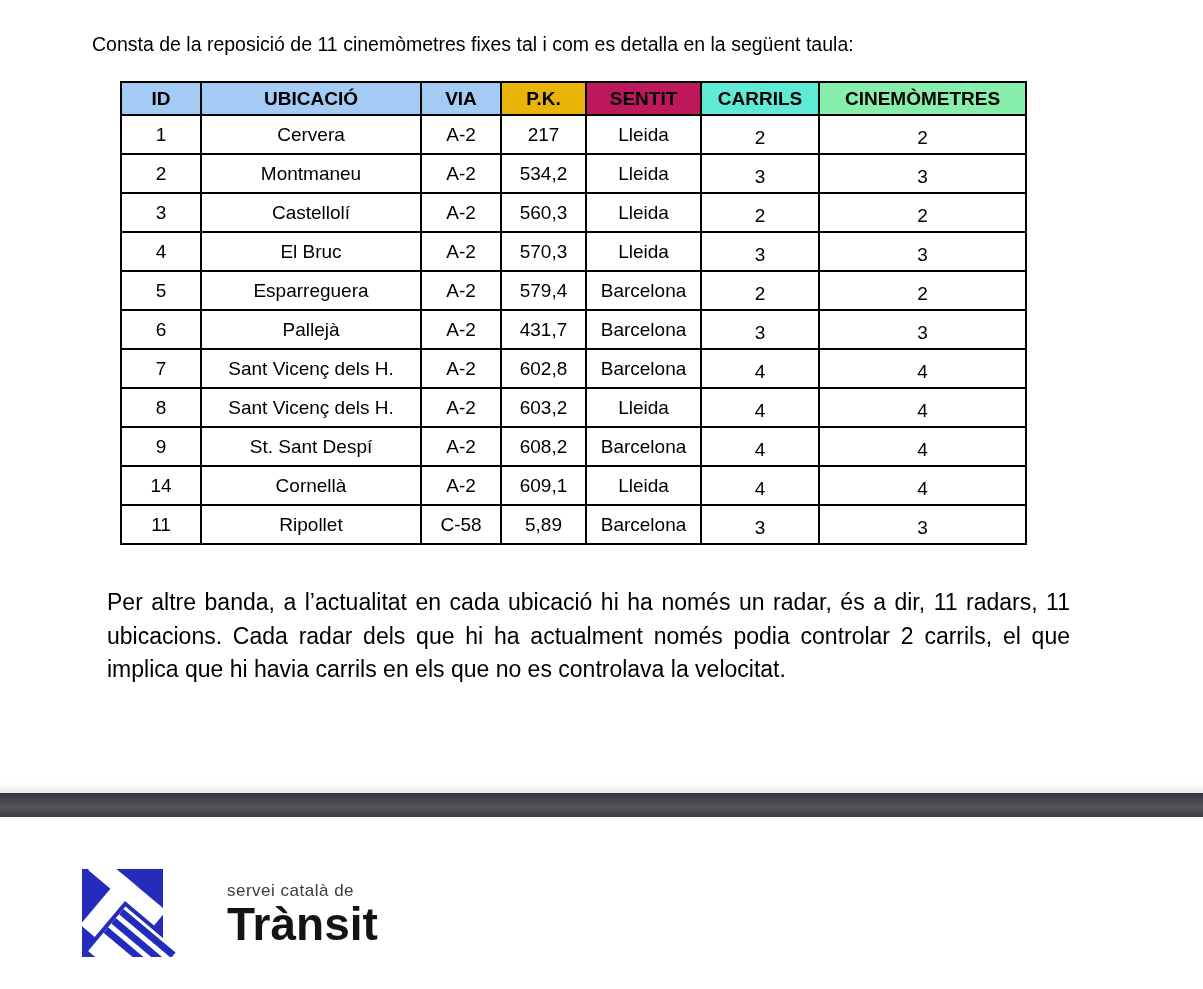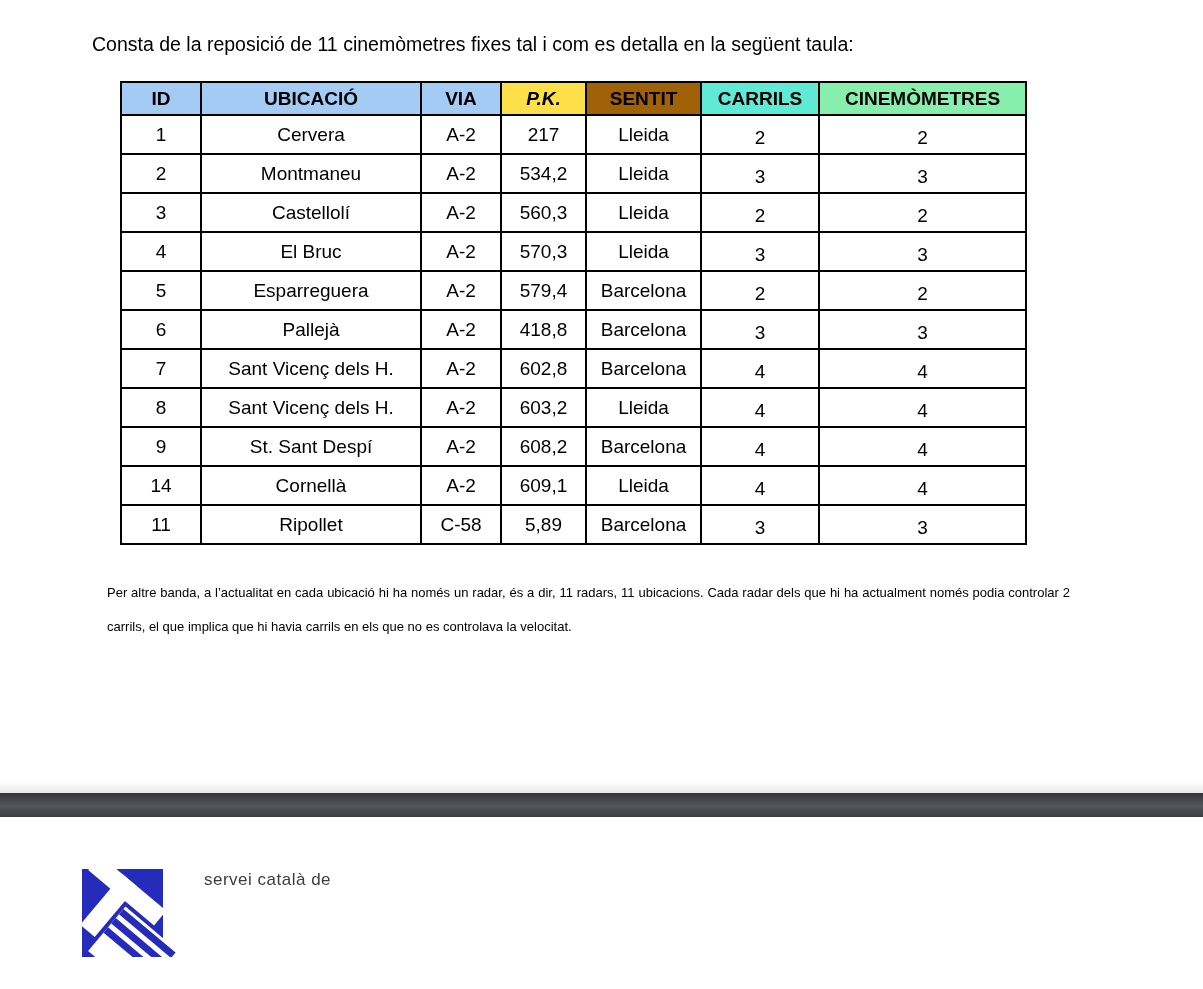--- a/index.html
+++ b/index.html
@@ -19,32 +19,32 @@
   }
   .datatable th,.datatable td{
     border:2px solid #000;text-align:center;vertical-align:middle;
     overflow:hidden;white-space:nowrap;
   }
   .datatable th{height:29px;font-weight:bold;}
   .datatable td{height:35px;}
   .datatable td.low{padding-top:7px;height:28px;}
   .bodytext{
     position:absolute;left:107px;top:563px;width:963px;
-    font-size:13px;line-height:33.5px;text-align:justify;
+    font-size:23px;line-height:33.5px;text-align:justify;
   }
   .page-shadow{
     position:absolute;left:0;top:782px;width:1203px;height:11px;
     background:linear-gradient(#ffffff,#e9e9ea);
   }
   .page-break-bar{
     position:absolute;left:0;top:793px;width:1203px;height:24px;
     background:linear-gradient(#33353b,#54565c 55%,#3b3d43);
   }
   .logo{
-    position:absolute;left:82px;top:869px;display:flex;align-items:flex-start;
+    position:absolute;left:82px;top:869px;display:flex;align-items:center;gap:23px;
   }
   .logo-mark{display:block;}
   .logo-text{margin-left:12px;padding-top:1px;}
   .logo-tagline{
     font-size:17px;color:#3c3c3c;letter-spacing:.5px;line-height:19px;
   }
   .logo-brand{
     font-size:46px;font-weight:bold;color:#141414;line-height:46px;
     letter-spacing:0;margin-top:1px;
   }
@@ -62,22 +62,22 @@
     <col style="width:85px">
       <col style="width:115px">
       <col style="width:118px">
     <col style="width:207px">
   </colgroup>
   <thead>
     <tr>
         <th style="background: rgb(164, 203, 244);">ID</th>
         <th style="background: rgb(164, 203, 244);">UBICACIÓ</th>
         <th style="background: rgb(164, 203, 244);">VIA</th>
-        <th style="background: #fde047; font-style: italic;">P.K.</th>
-        <th style="background: #a16207;">SENTIT</th>
+        <th style="background: #eab308;">P.K.</th>
+        <th style="background: #be185d;">SENTIT</th>
         <th style="background: #5eead4;">CARRILS</th>
         <th style="background: #86efac;">CINEMÒMETRES</th>
       </tr>
   </thead>
   <tbody>
       <tr>
         <td>1</td>
         <td>Cervera</td>
         <td>A-2</td>
         <td>217</td>
@@ -118,21 +118,21 @@
         <td>A-2</td>
         <td>579,4</td>
         <td>Barcelona</td>
         <td class="low">2</td>
         <td class="low">2</td>
       </tr>
       <tr>
         <td>6</td>
         <td>Pallejà</td>
         <td>A-2</td>
-        <td>418,8</td>
+        <td>431,7</td>
         <td>Barcelona</td>
         <td class="low">3</td>
         <td class="low">3</td>
       </tr>
       <tr>
         <td>7</td>
         <td>Sant Vicenç dels H.</td>
         <td>A-2</td>
         <td>602,8</td>
         <td>Barcelona</td>
@@ -190,14 +190,15 @@
       <rect x="-8" y="9" width="86" height="19" fill="#ffffff"></rect>
       <rect x="21" y="9" width="19" height="66" fill="#ffffff"></rect>
       <rect x="44" y="32" width="72" height="58" fill="#ffffff"></rect>
       <rect x="44" y="35" width="68" height="7" fill="#252CBB"></rect>
       <rect x="44" y="47" width="60" height="7" fill="#252CBB"></rect>
       <rect x="44" y="59" width="52" height="7" fill="#252CBB"></rect>
     </g>
   </svg>
   <div class="logo-text">
     <div class="logo-tagline">servei català de</div>
+    <div class="logo-brand">Trànsit</div>
   </div>
 </div>
 
 </body></html>

